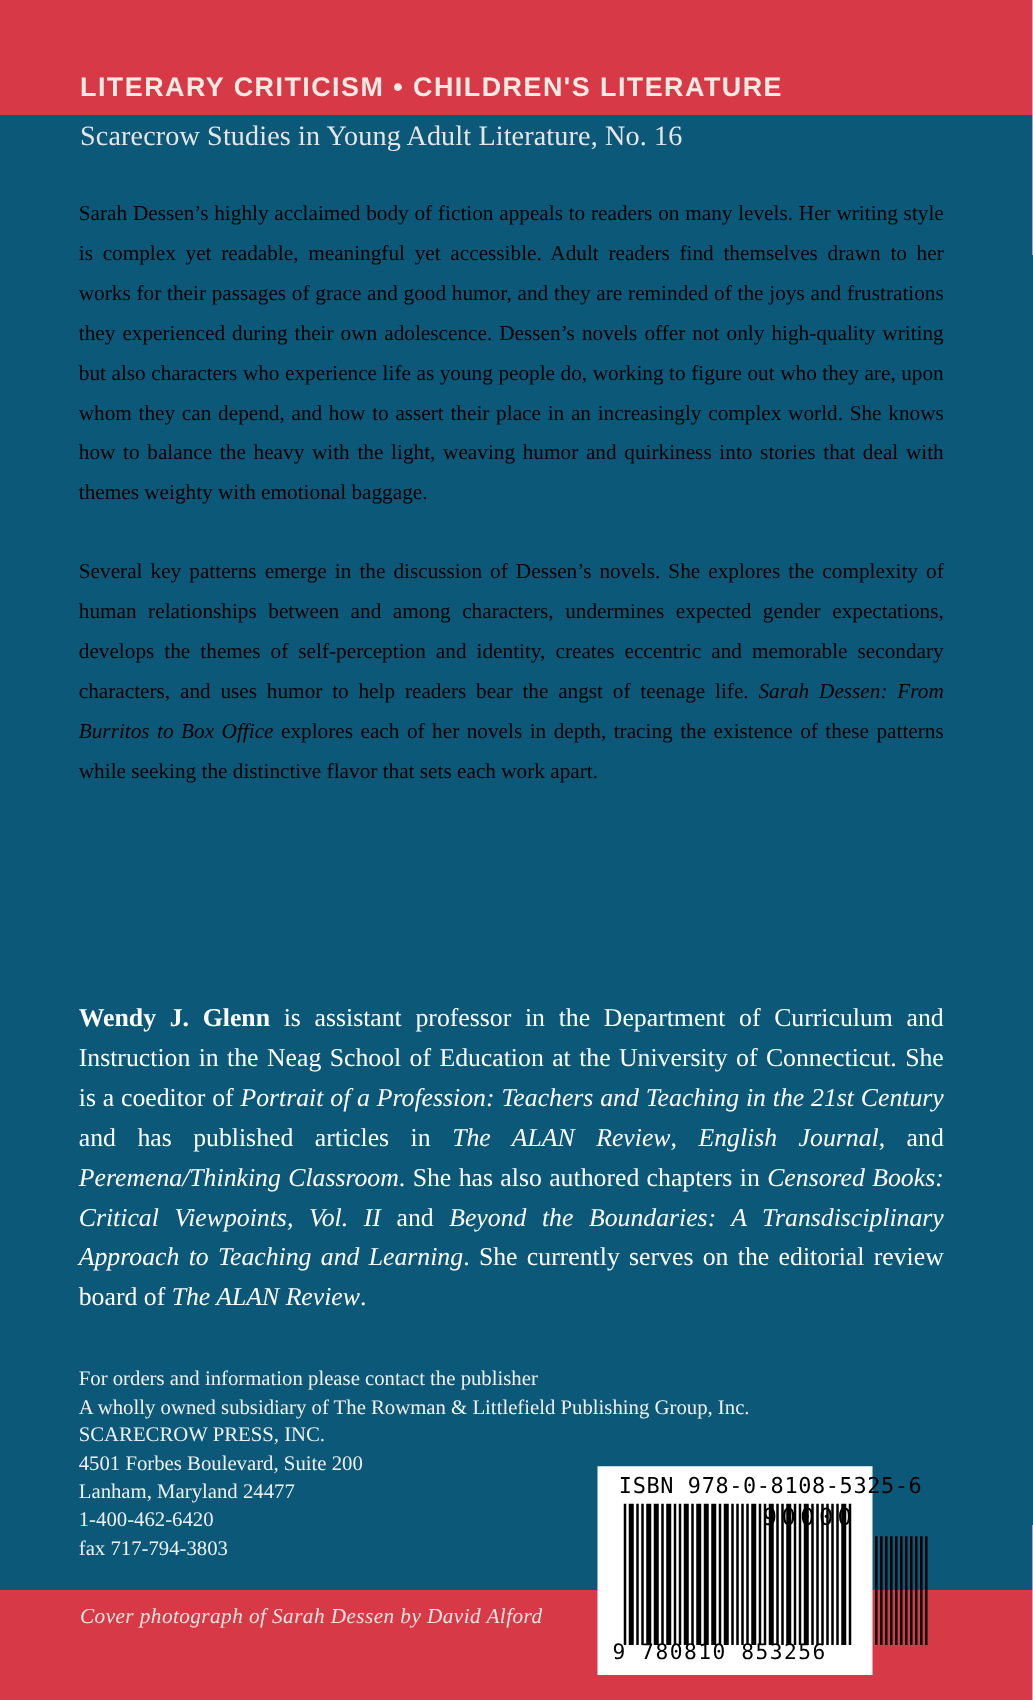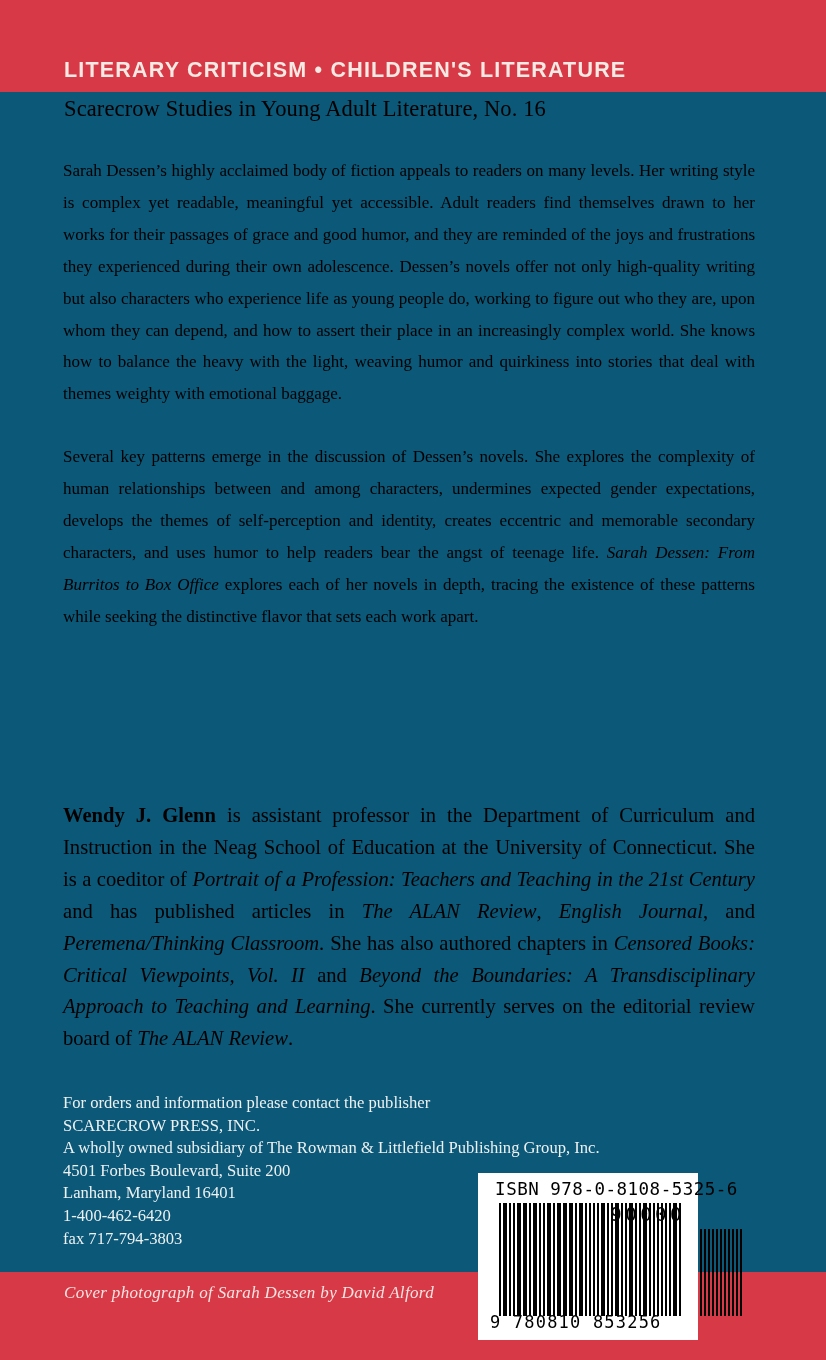--- a/index.html
+++ b/index.html
@@ -39,21 +39,21 @@
     letter-spacing: 0.055em;
     white-space: nowrap;
   }
 
   
   .series-line {
     position: absolute;
     left: 64px;
     top: 96px;
     width: 720px;
-    color: #000000;
+    color: #e5e5e5;
     font-size: 22.5px;
     letter-spacing: 0.005em;
     white-space: nowrap;
   }
 
   
   .body-copy {
     position: absolute;
     left: 63px;
     top: 155px;
@@ -70,21 +70,21 @@
   .body-copy p:last-child {
     margin-bottom: 0;
   }
   .body-copy i { font-style: italic; }
 
   .para-author {
     position: absolute;
     left: 63px;
     top: 800px;
     width: 692px;
-    color: #000000;
+    color: #ffffff;
     font-size: 20.6px;
     line-height: 31.9px;
     text-align: justify;
     text-justify: inter-word;
     font-family: Liberation Serif, serif;
   }
   .para-author i { font-style: italic; }
   .para-author b { font-weight: bold; }
 
   
@@ -189,24 +189,24 @@
 
   <div class="body-copy">
     <p><span>Sarah Dessen’s highly acclaimed body of fiction appeals to readers on many levels. Her writing style is complex yet readable, meaningful yet accessible. Adult readers find themselves drawn to her works for their passages of grace and good humor, and they are reminded of the joys and frustrations they experienced during their own adolescence. Dessen’s novels offer not only high-quality writing but also characters who experience life as young people do, working to figure out who they are, upon whom they can depend, and how to assert their place in an increasingly complex world. She knows how to balance the heavy with the light, weaving humor and quirkiness into stories that deal with themes weighty with emotional baggage.</span></p>
     <p><span>Several key patterns emerge in the discussion of Dessen’s novels. She explores the complexity of human relationships between and among characters, undermines expected gender expectations, develops the themes of self-perception and identity, creates eccentric and memorable secondary characters, and uses humor to help readers bear the angst of teenage life. </span><i>Sarah Dessen: From Burritos to Box Office</i><span> explores each of her novels in depth, tracing the existence of these patterns while seeking the distinctive flavor that sets each work apart.</span></p>
   </div>
 
   <div class="para-author"><b>Wendy J. Glenn</b><span> is assistant professor in the Department of Curriculum and Instruction in the Neag School of Education at the University of Connecticut. She is a coeditor of </span><i>Portrait of a Profession: Teachers and Teaching in the 21st Century</i><span> and has published articles in </span><i>The ALAN Review</i><span>, </span><i>English Journal</i><span>, and </span><i>Peremena/Thinking Classroom</i><span>. She has also authored chapters in </span><i>Censored Books: Critical Viewpoints, Vol. II</i><span> and </span><i>Beyond the Boundaries: A Transdisciplinary Approach to Teaching and Learning</i><span>. She currently serves on the editorial review board of </span><i>The ALAN Review</i><span>.</span></div>
 
   <div class="publisher-block">
     <div class="line">For orders and information please contact the publisher</div>
+    <div class="line">A wholly owned subsidiary of The Rowman &amp; Littlefield Publishing Group, Inc.</div>
     <div class="line">SCARECROW PRESS, INC.</div>
-    <div class="line">A wholly owned subsidiary of The Rowman &amp; Littlefield Publishing Group, Inc.</div>
     <div class="line">4501 Forbes Boulevard, Suite 200</div>
-    <div class="line">Lanham, Maryland 16401</div>
+    <div class="line">Lanham, Maryland 24477</div>
     <div class="line">1-400-462-6420</div>
     <div class="line">fax 717-794-3803</div>
   </div>
 
   <div class="barcode-box">
     <div class="barcode-isbn">ISBN 978-0-8108-5325-6</div>
     <div class="barcode-price">90000</div>
     <div class="bars-main">
         <span style="left: 0px; width: 2px;"></span>
         <span style="left: 4px; width: 4px;"></span>

